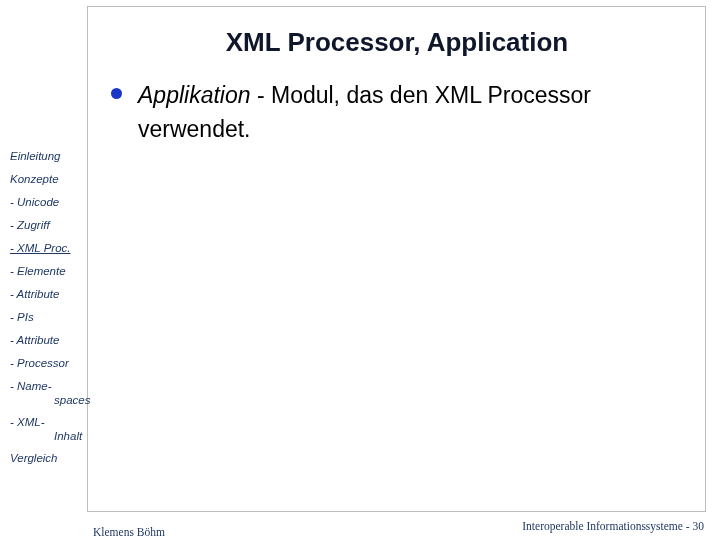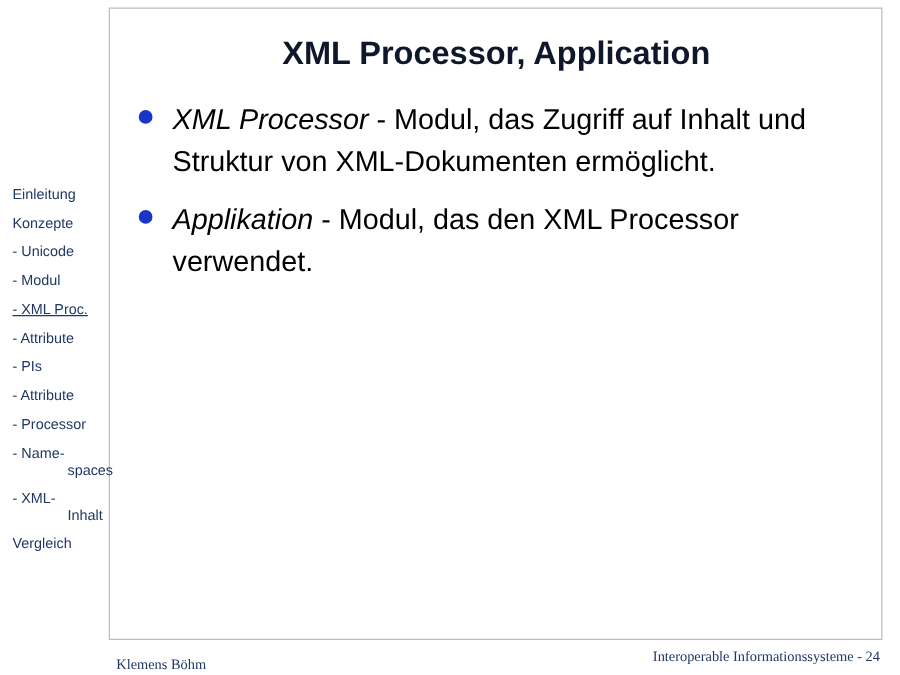--- a/index.html
+++ b/index.html
@@ -84,20 +84,21 @@
   .bullet-text .em {
     font-style: italic;
   }
 
   
   #sidebar {
     position: absolute;
     left: 0px;
     top: 150px;
     width: 64px;
+    font-style: italic;
   }
 
   .nav-item {
     font-size: 11.5px;
     line-height: 13px;
     color: #1f3864;
     padding: 0 0 0 10px;
     height: 23px;
     display: block;
     white-space: nowrap;
@@ -151,48 +152,45 @@
 <body>
 
 <div id="slide">
 
   <div id="content-frame" style="border-color: rgb(189, 189, 189);"></div>
 
   <div id="slide-title" style="color: #0f172a;">XML Processor, Application</div>
 
   <div id="body-list">
 
-  <div class="bullet-item">
-        <span class="bullet-dot" style="background: rgb(26, 53, 200);"></span>
-        <div class="bullet-text"><span class="em">XML Processor</span><span> - Modul, das Zugriff auf Inhalt und Struktur von XML-Dokumenten ermöglicht.</span></div>
-      </div>
       <div class="bullet-item">
         <span class="bullet-dot" style="background: rgb(26, 53, 200);"></span>
         <div class="bullet-text"><span class="em">Applikation</span><span> - Modul, das den XML Processor verwendet.</span></div>
       </div>
     </div>
 
   <div id="sidebar">
 
   <div class="nav-item"><span class="nav-label">Einleitung</span></div>
       <div class="nav-item"><span class="nav-label">Konzepte</span></div>
       <div class="nav-item"><span class="nav-label">- Unicode</span></div>
-      <div class="nav-item"><span class="nav-label">- Modul</span></div>
+      <div class="nav-item"><span class="nav-label">- Zugriff</span></div>
       <div class="nav-item current"><span class="nav-label">- XML Proc.</span></div>
+      <div class="nav-item"><span class="nav-label">- Elemente</span></div>
       <div class="nav-item"><span class="nav-label">- Attribute</span></div>
       <div class="nav-item"><span class="nav-label">- PIs</span></div>
       <div class="nav-item"><span class="nav-label">- Attribute</span></div>
       <div class="nav-item"><span class="nav-label">- Processor</span></div>
       <div class="nav-item two-line">
         <span class="nav-label">- Name-<span class="cont">spaces</span></span>
       </div>
       <div class="nav-item two-line">
         <span class="nav-label">- XML-<span class="cont">Inhalt</span></span>
       </div>
       <div class="nav-item"><span class="nav-label">Vergleich</span></div>
     </div>
 
   <div id="footer">
     <div class="footer-text" id="footer-author">Klemens Böhm</div>
-    <div class="footer-text" id="footer-meta">Interoperable Informationssysteme - 24</div>
+    <div class="footer-text" id="footer-meta">Interoperable Informationssysteme - 30</div>
   </div>
 
 </div>
 
 </body></html>

